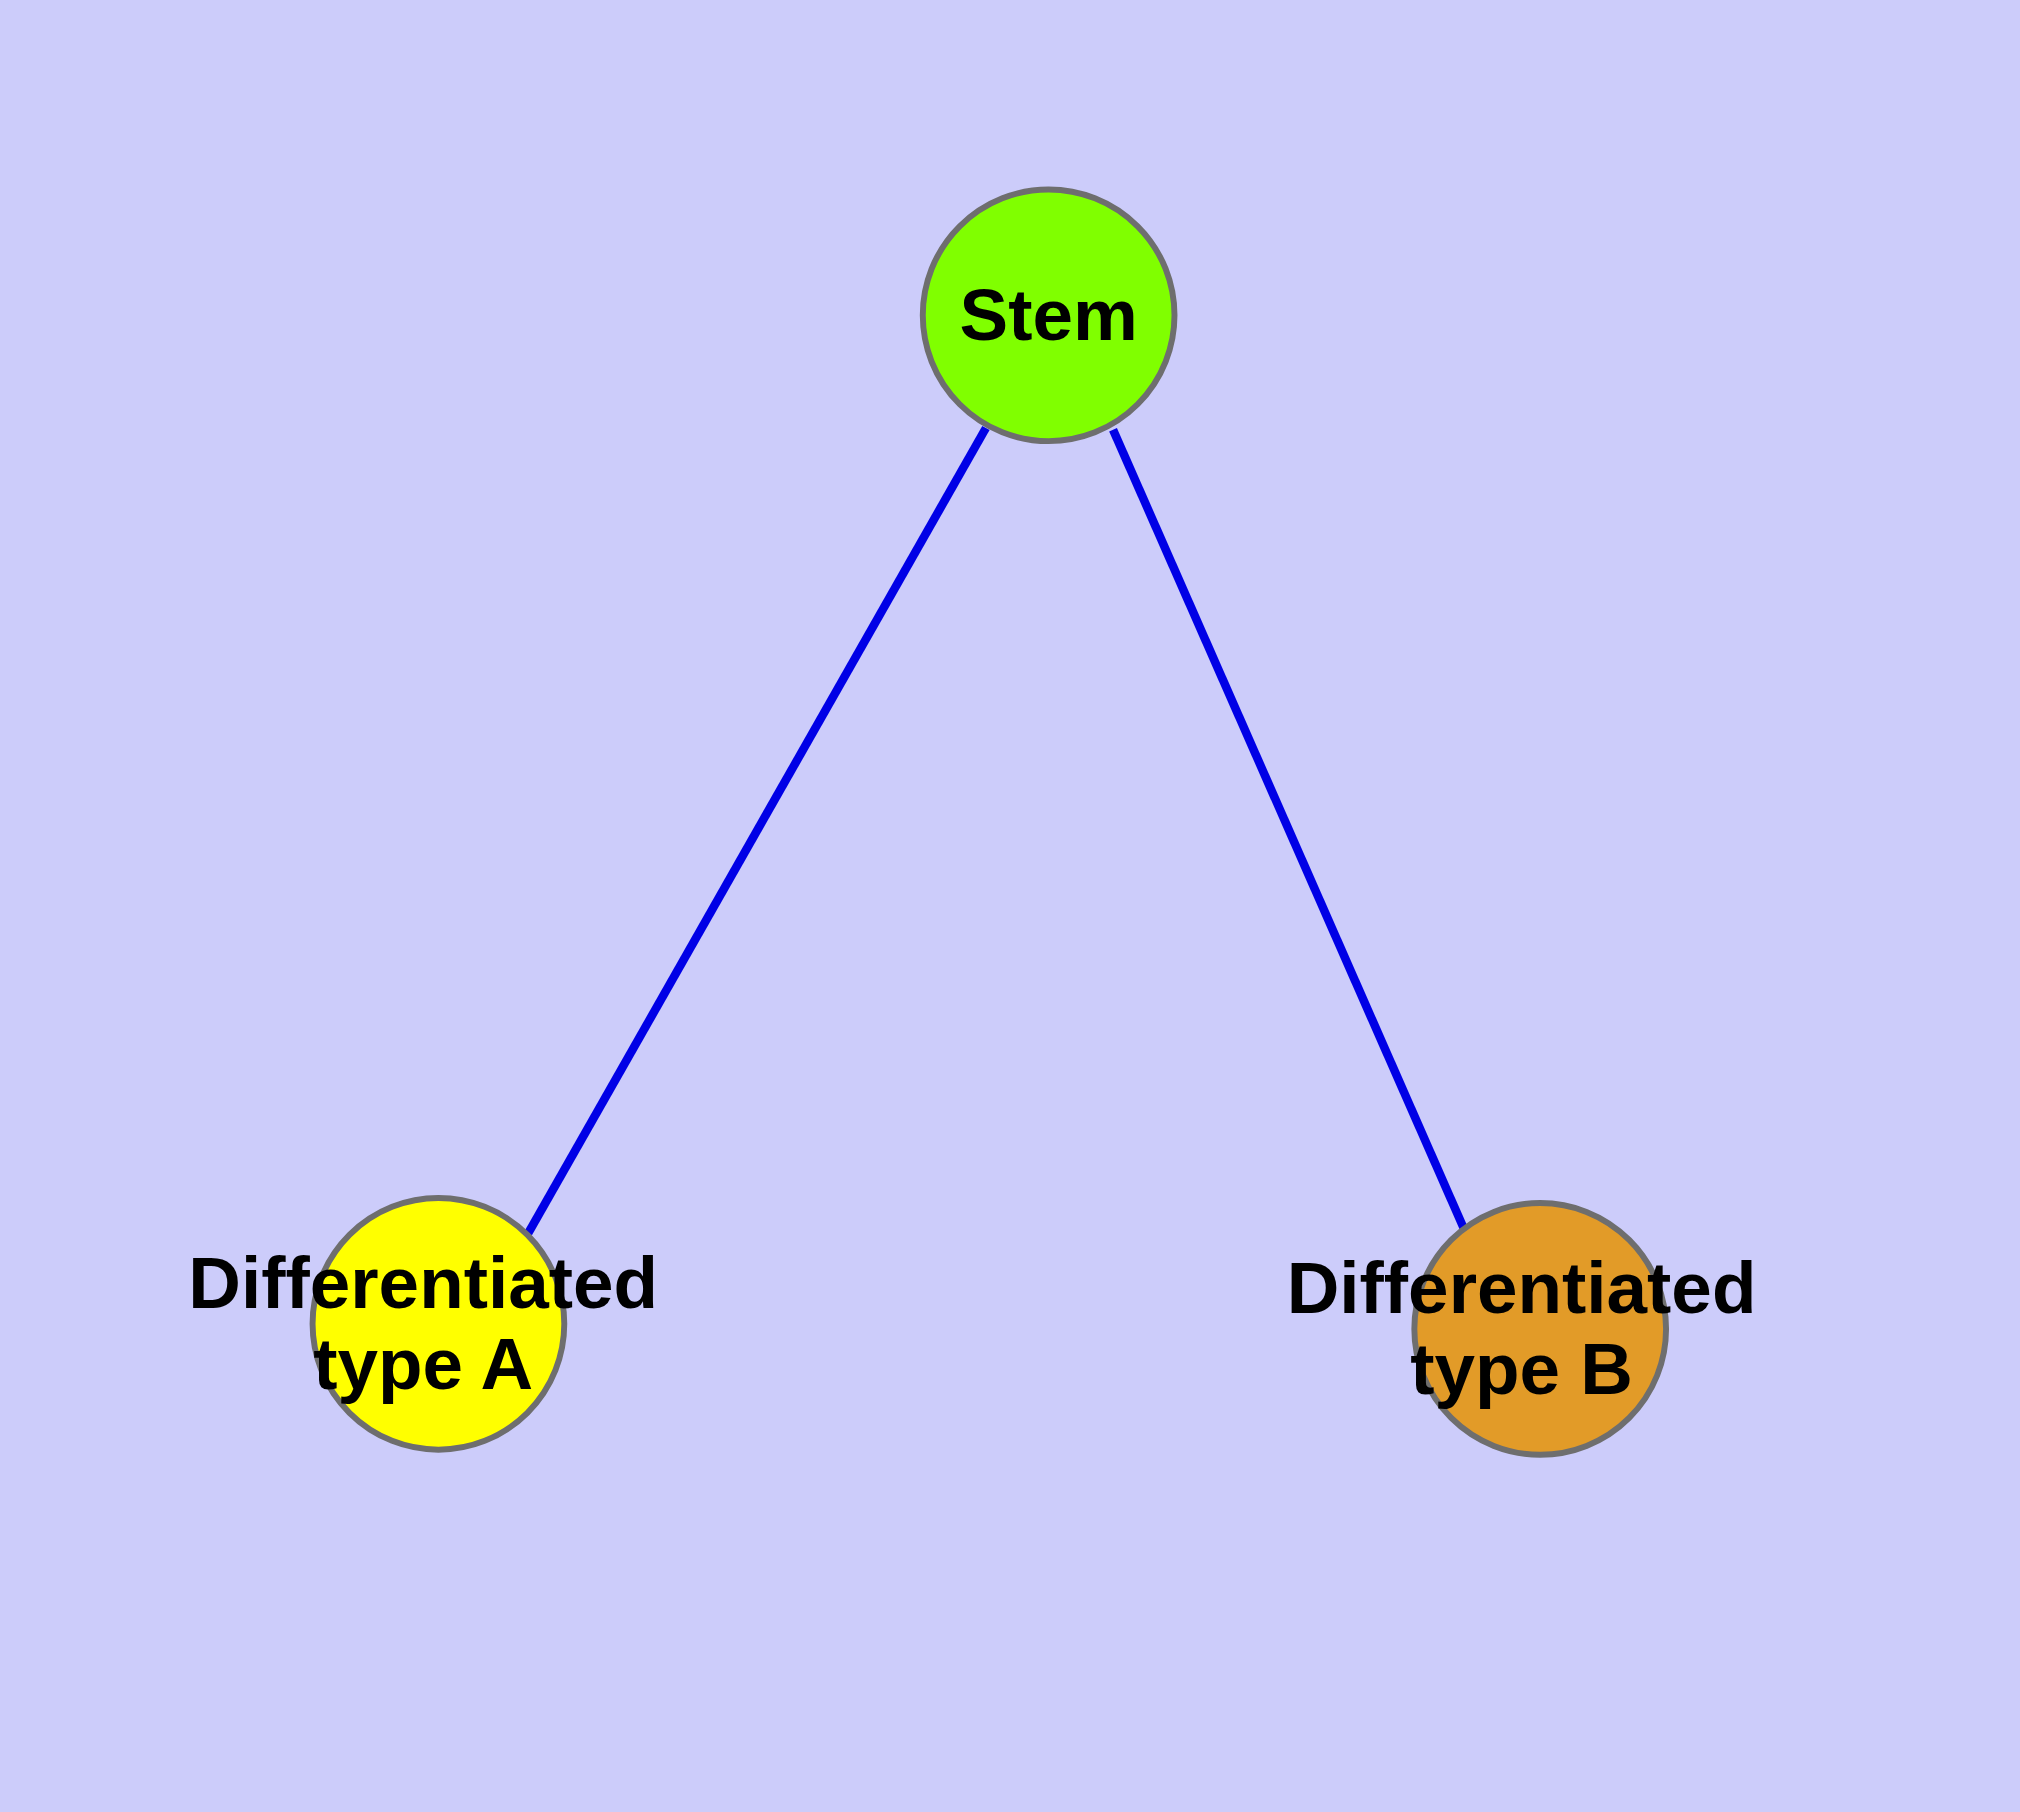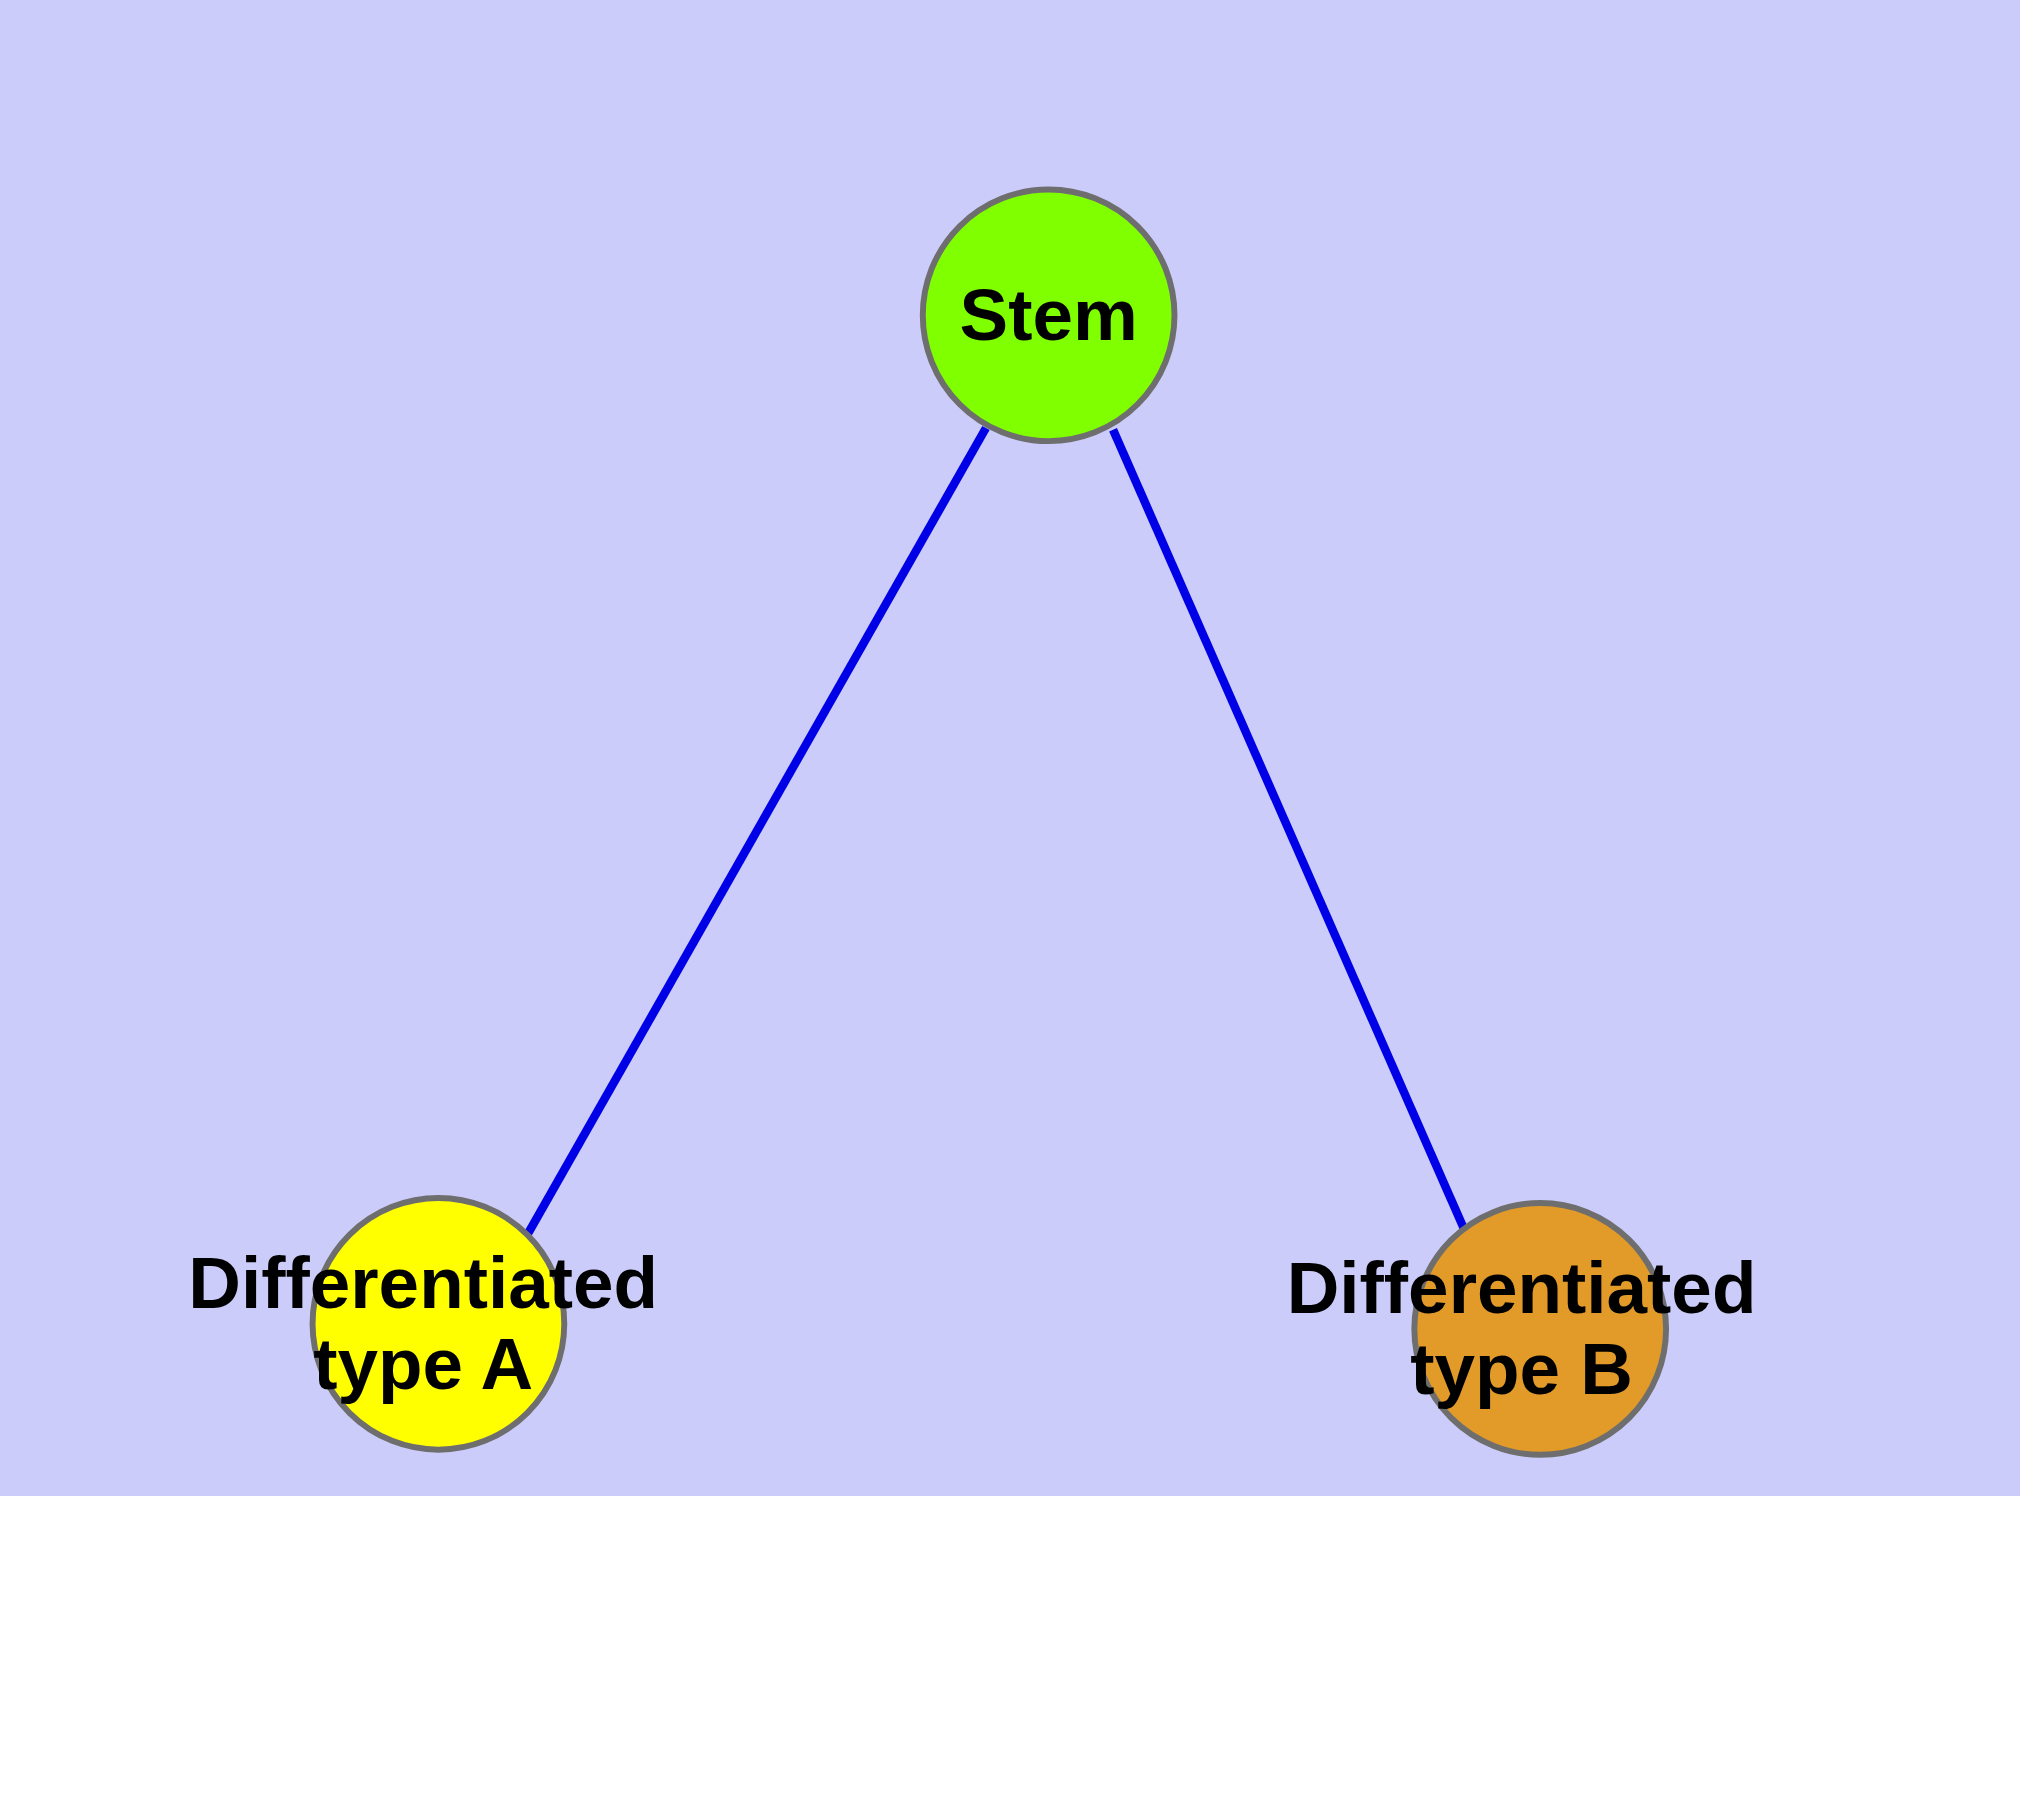--- a/index.html
+++ b/index.html
@@ -30,21 +30,21 @@
   .node-label {
     font-weight: bold;
     fill: #000000;
     text-anchor: middle;
     font-family: "Liberation Sans", "DejaVu Sans", sans-serif;
   }
 </style>
 </head>
 <body>
 
-<div id="canvas" style="width: 2021px; height: 1496px; text-decoration: underline;">
+<div id="canvas" style="width: 2021px; height: 1812px; text-decoration: underline;">
 
   <div id="bg-rect" style="background: rgb(204, 204, 250); width: 2021px; height: 1812px;"></div>
 
   <svg id="graph-svg" viewBox="0 0 2384 2138" style="width: 2021px; height: 1812px;">
     <g id="edge-layer">
         <line x1="1163" y1="505" x2="623" y2="1455" stroke="#0000e6" stroke-width="10" stroke-linecap="butt"></line>
         <line x1="1313" y1="507" x2="1728" y2="1452" stroke="#0000e6" stroke-width="10" stroke-linecap="butt"></line>
       </g>
     <g id="node-layer">
         <circle cx="1237" cy="372" r="148.5" fill="#80ff00" stroke="#6e6e6e" stroke-width="7"></circle>

